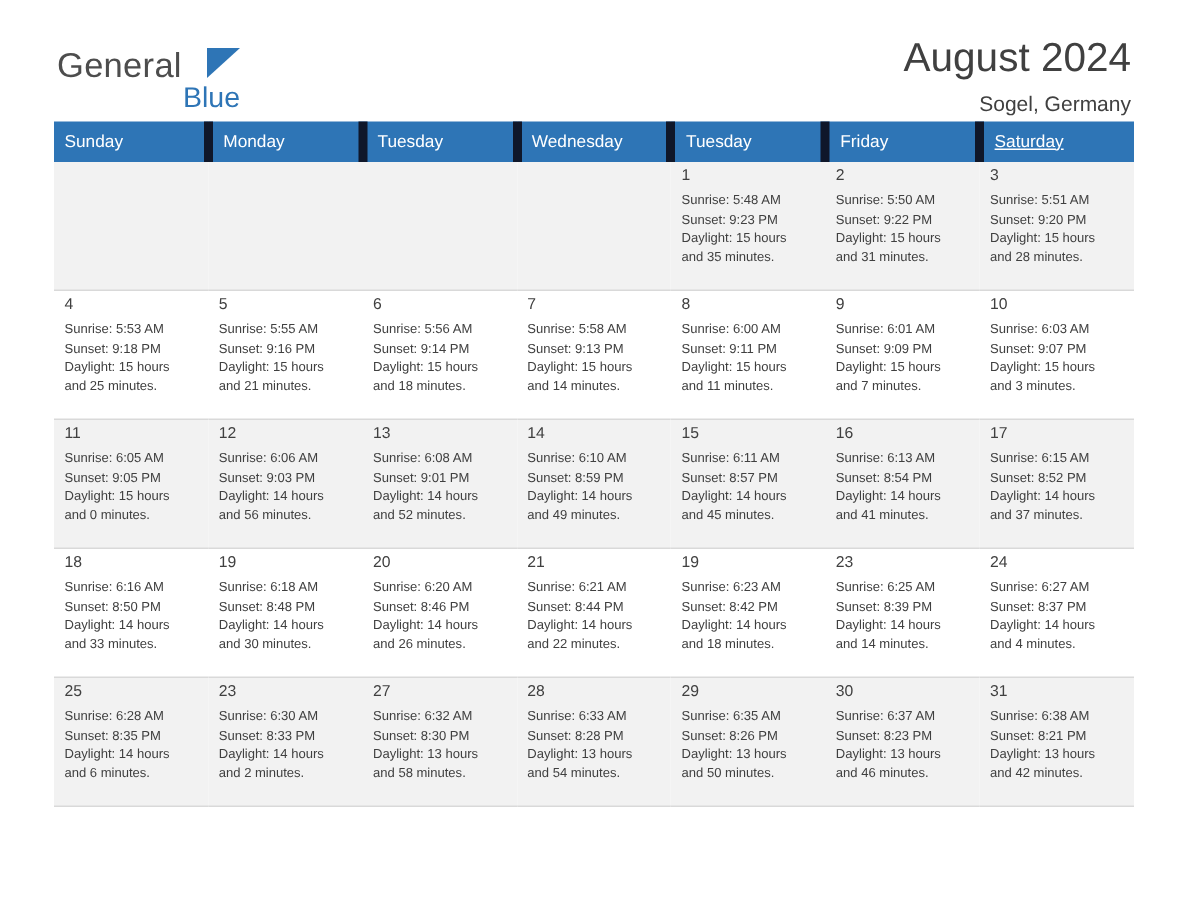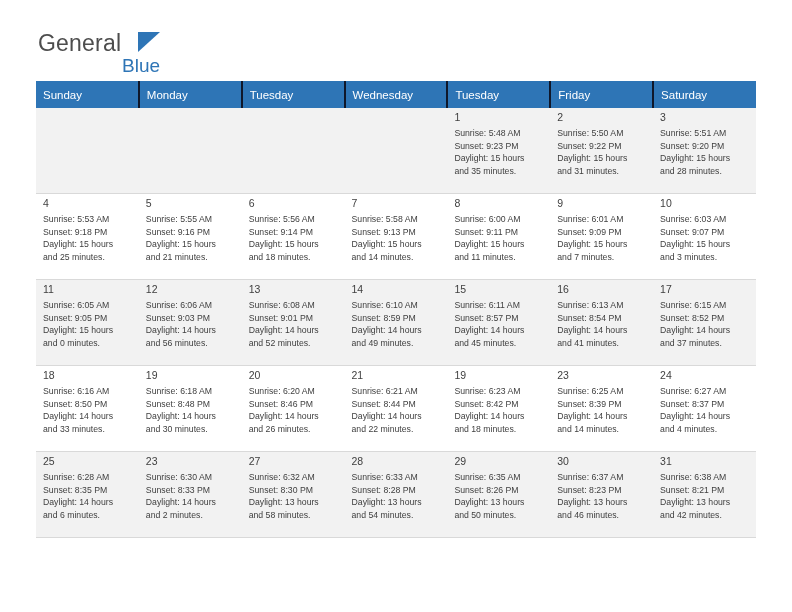--- a/index.html
+++ b/index.html
@@ -82,23 +82,23 @@
     margin-top: 3px;
   }
   table.calendar th {
     background: #2E75B6;
     color: #ffffff;
     font-size: 11.5px;
     font-weight: normal;
     text-align: left;
     padding: 5px 0 5px 7px;
     height: 17px;
-    border-right: 2px solid #0f172a;
-  }
-  table.calendar th:last-child { border-right: none; }
+    border-right: 6px solid #0f172a;
+  }
+  table.calendar th:last-child { border-right: none; text-decoration: underline; }
   table.calendar td {
     vertical-align: top;
     height: 79px;
     padding: 3px 5px 3px 7px;
     border-bottom: 1px solid #d9d9d9;
     font-size: 8.7px;
     line-height: 12.6px;
     color: #404040;
   }
   tr.shaded td { background: #f2f2f2; }
@@ -116,20 +116,24 @@
 </head>
 <body>
 
 <div class="page">
 
   <div class="header">
     <div class="logo">
       <span class="logo-general">General</span>
       <span class="logo-blue">Blue</span>
       <span class="logo-flag"></span>
+    </div>
+    <div class="title-block">
+      <div class="cal-title">August 2024</div>
+      <div class="cal-subtitle">Sogel, Germany</div>
     </div>
   </div>
 
   <table class="calendar">
     <thead>
       <tr>
         <th>Sunday</th>
         <th>Monday</th>
         <th>Tuesday</th>
         <th>Wednesday</th>

